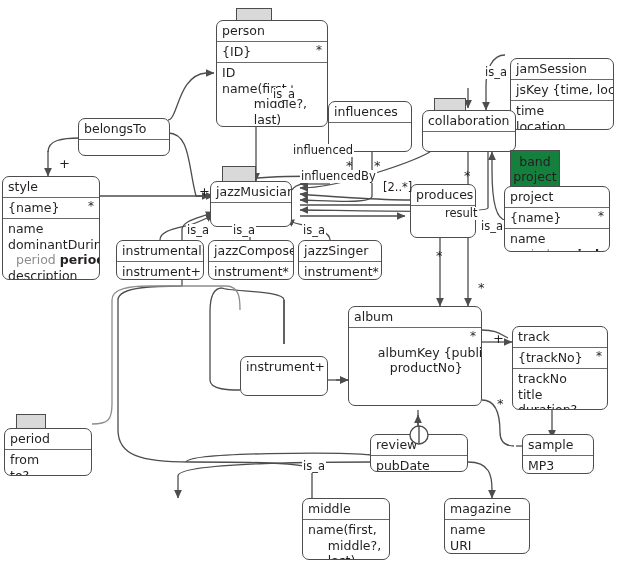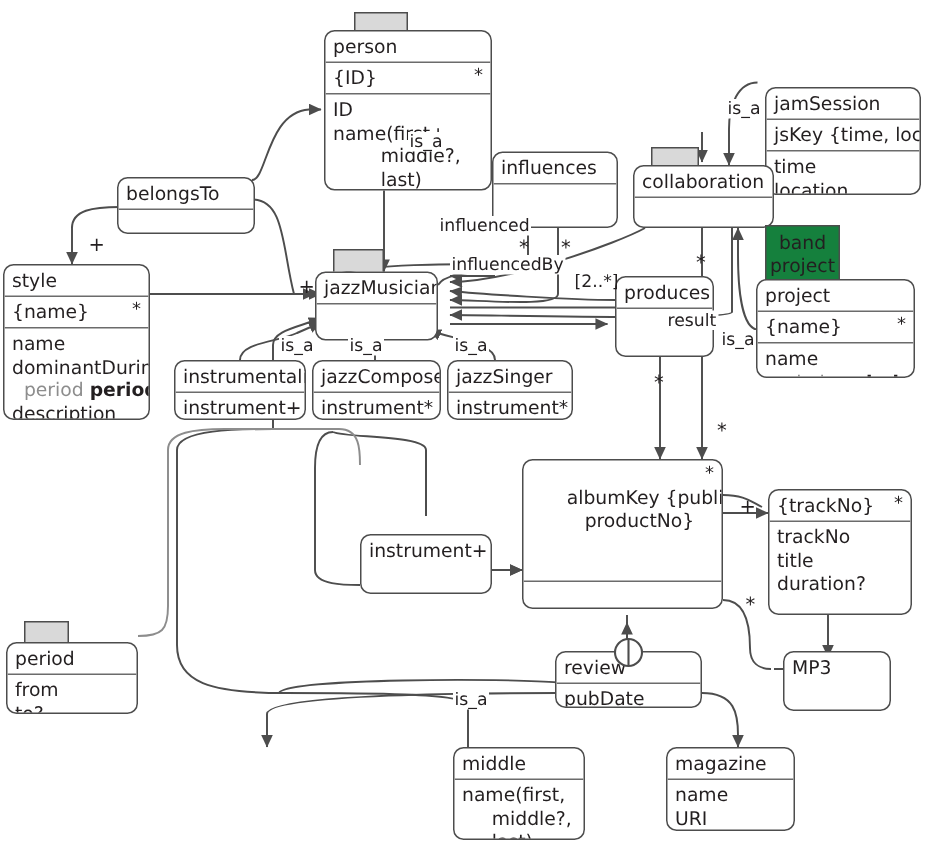--- a/index.html
+++ b/index.html
@@ -201,39 +201,42 @@
   <div class="box" style="left:298px;top:240px;width:84px;height:40px;">
     <div class="hd">jazzSinger</div>
     <div class="attrs">instrument*</div>
   </div>
 
   <div class="box" style="left:240px;top:356px;width:88px;height:40px;">
     <div class="attrs">instrument+</div>
   </div>
 
   <div class="box" style="left:348px;top:306px;width:134px;height:100px;">
+    <div class="hd">album</div>
     <div class="key" style="white-space:pre;">
       <span>albumKey {publisher,
          productNo}</span>
       <span class="star">*</span>
     </div>
 
   </div>
 
   <div class="box" style="left:512px;top:326px;width:96px;height:84px;">
+    <div class="hd">track</div>
     <div class="key">
       <span>{trackNo}</span>
       <span class="star">*</span>
     </div>
     <div class="attrs">trackNo
 title
 duration?</div>
   </div>
 
   <div class="box" style="left:522px;top:434px;width:72px;height:40px;">
+    <div class="hd">sample</div>
     <div class="attrs">MP3</div>
   </div>
 
   <div class="tab" style="left:16px;top:414px;width:30px;height:14px;"></div>
   <div class="box" style="left:4px;top:428px;width:88px;height:48px;">
     <div class="hd">period</div>
     <div class="attrs">from
 to?</div>
   </div>
 

